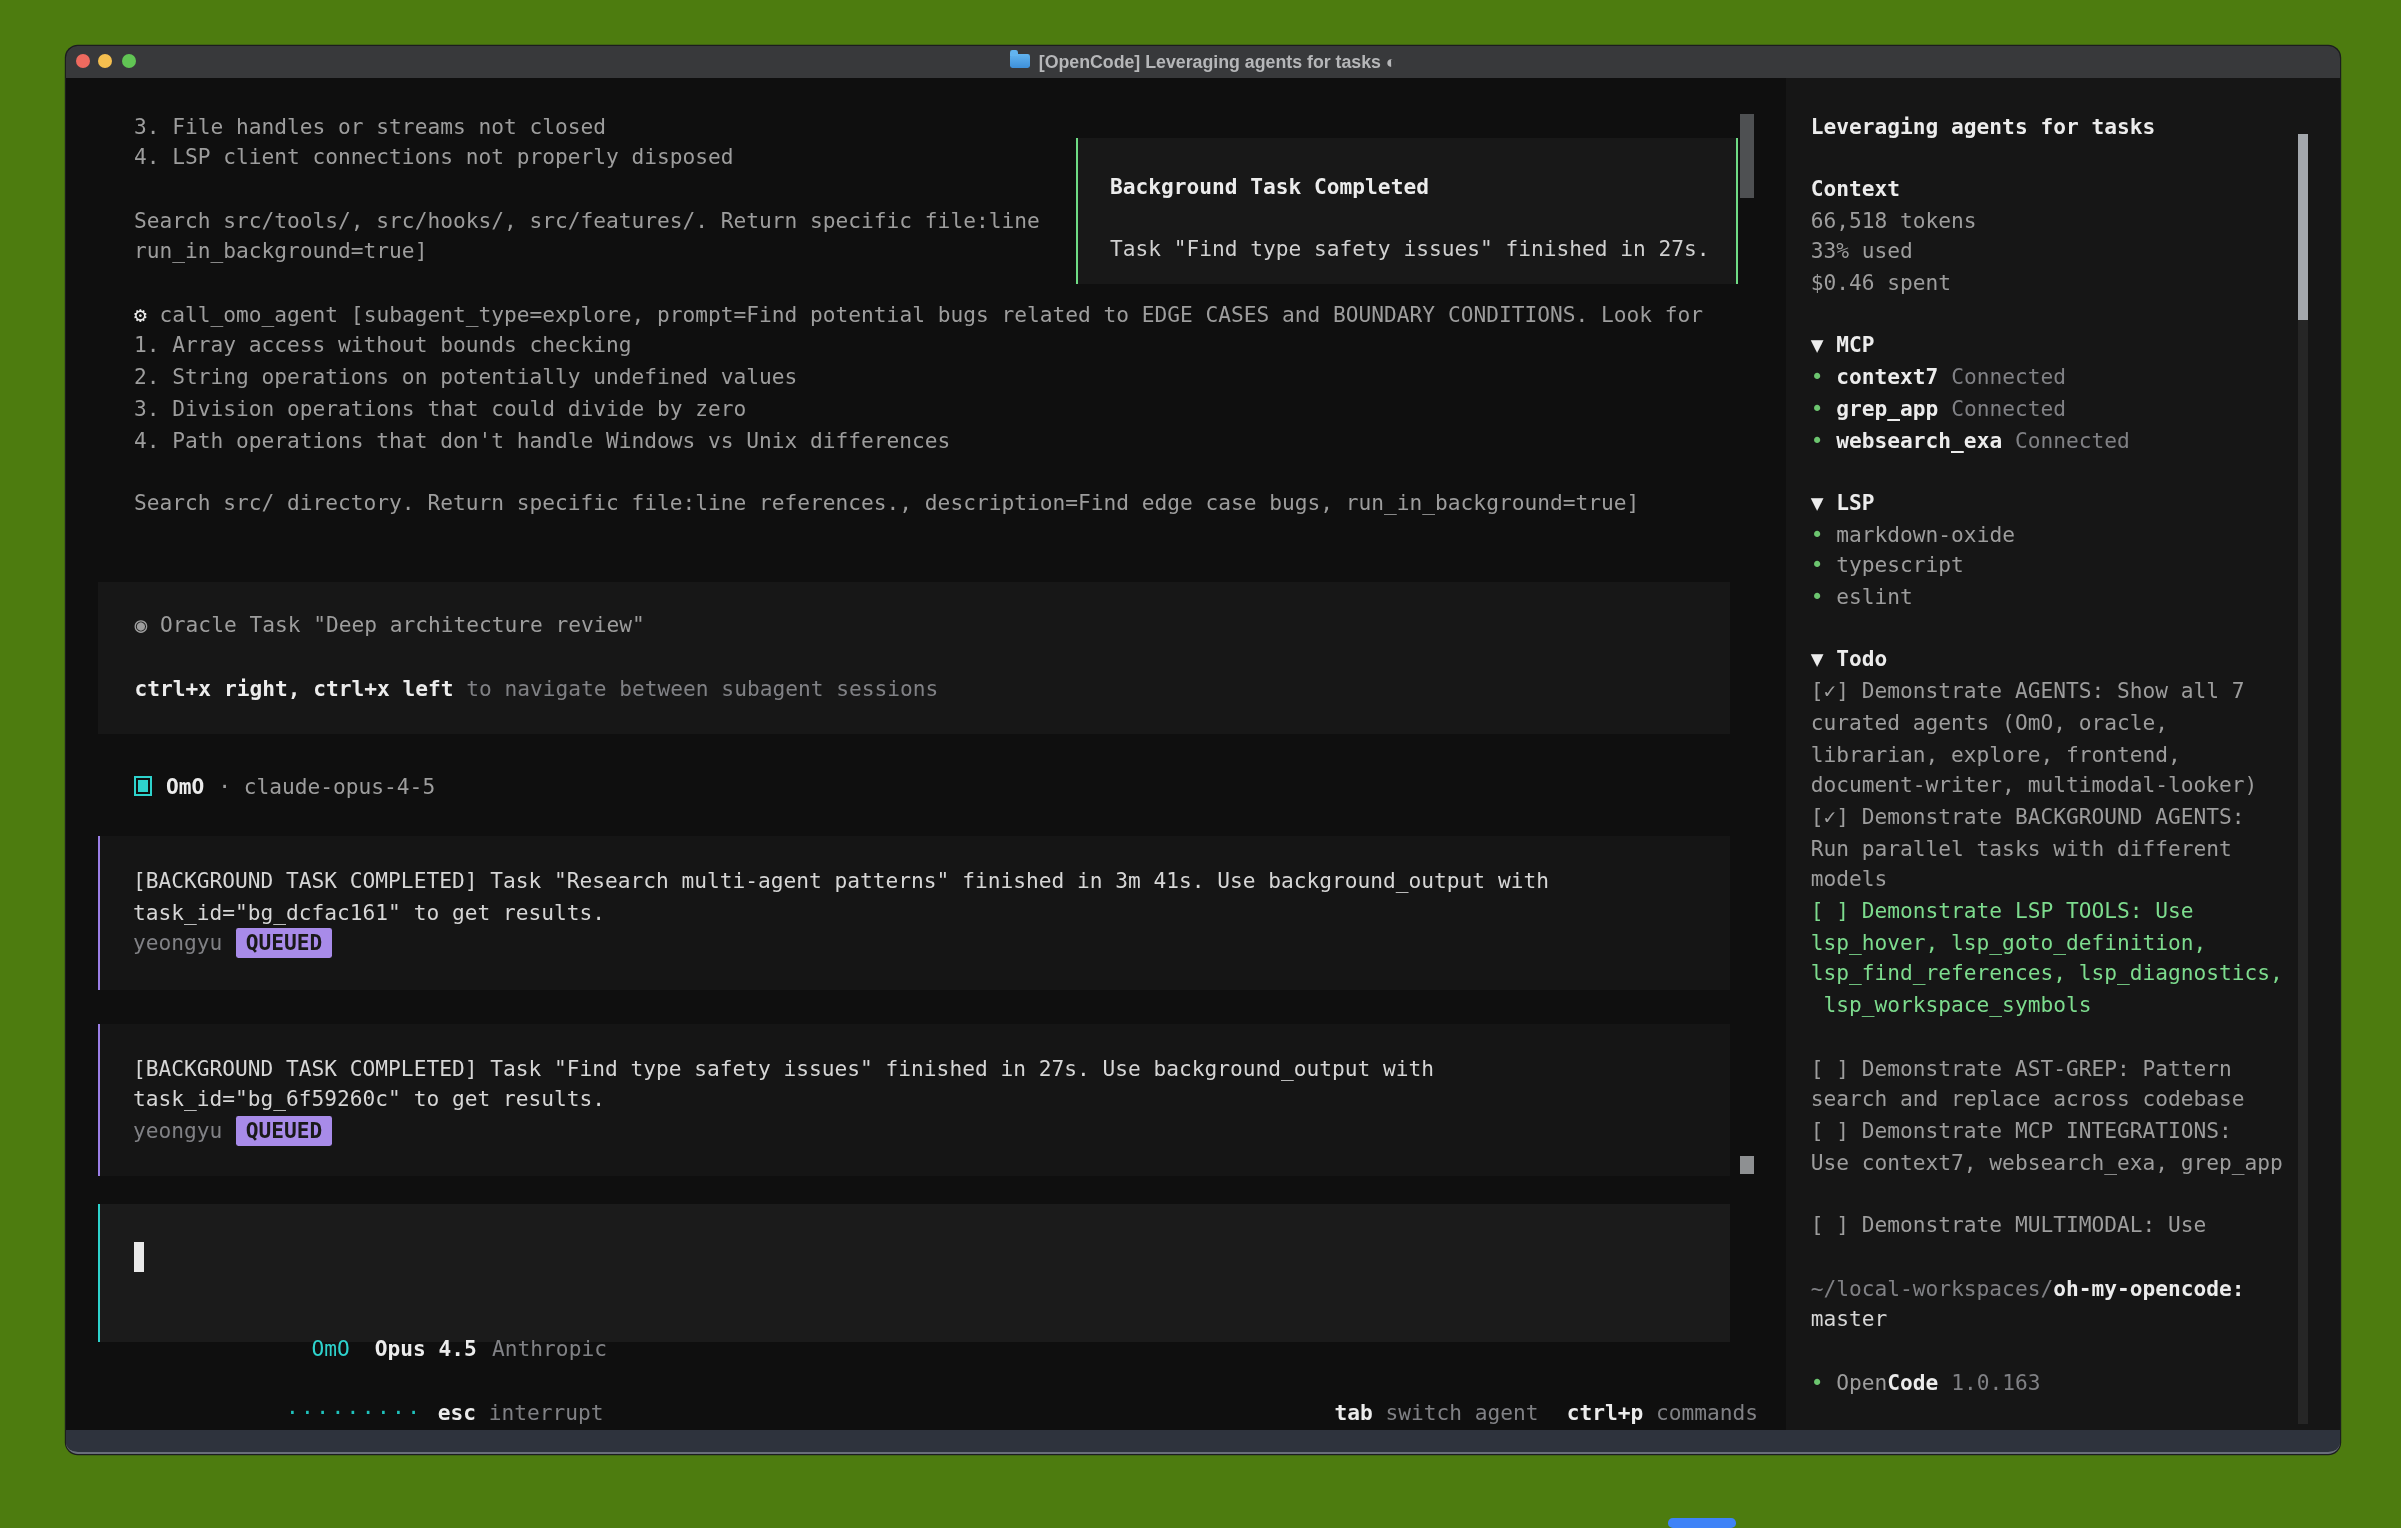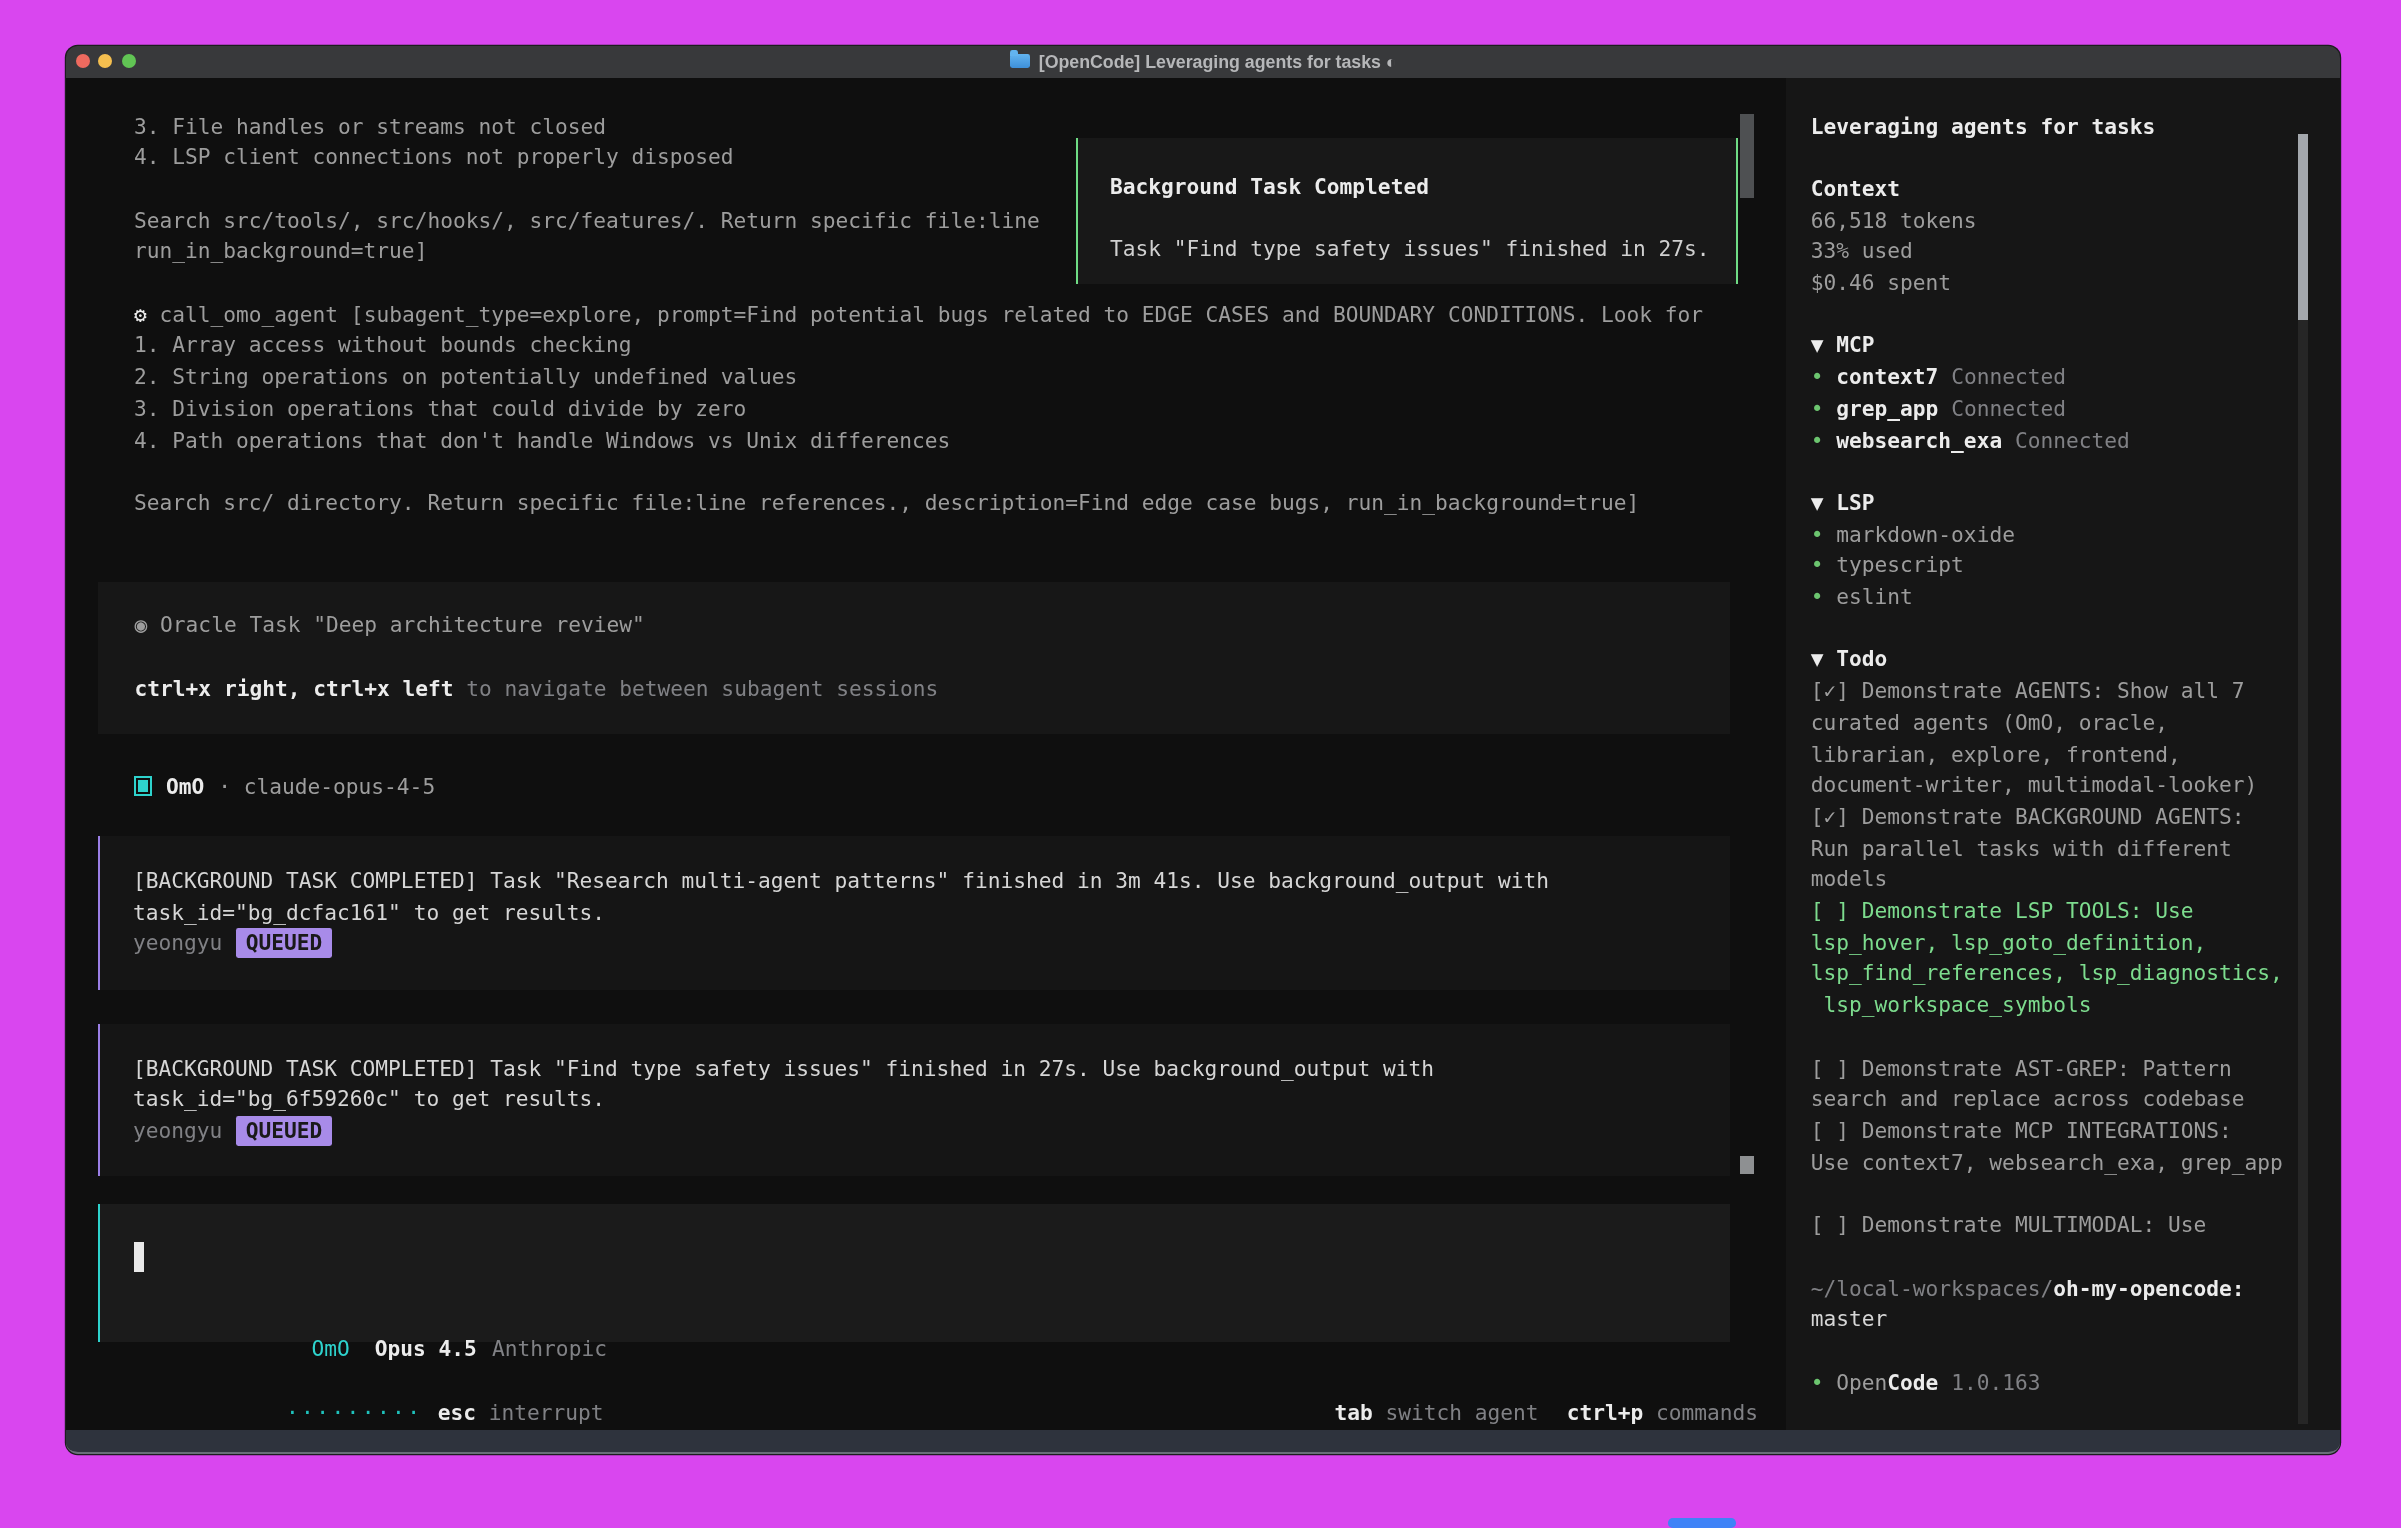--- a/index.html
+++ b/index.html
@@ -1,16 +1,16 @@
 <!DOCTYPE html>
 <html style="font-size:9.5px"><head>
 <meta charset="utf-8">
 <style>
   html,body{margin:0;padding:0;background:#000;}
-  .screen{position:relative;width:2401px;height:1528px;background:#d946ef;overflow:hidden;}
+  .screen{position:relative;width:2401px;height:1528px;background:#4d7c0f;overflow:hidden;}
   .scale{position:absolute;left:0;top:0;width:1201px;height:764px;transform:scale(2);transform-origin:0 0;}
   .mono{font-family:"DejaVu Sans Mono","DejaVu Sans",monospace;}
   .window{position:absolute;left:33px;top:22.5px;width:1137px;height:704px;border-radius:5.9px;background:#0f0f0f;box-shadow:0 0 0 0.6px #1c1d1f;}
   .titlebar{position:absolute;left:0;top:0;right:0;height:16.5px;background:#38393b;border-radius:5.9px 5.9px 0 0;}
   .traffic{position:absolute;left:4.7px;top:4.7px;display:flex;gap:4.7px;}
   .tl{width:7px;height:7px;border-radius:50%;display:inline-block;}
   .tl.red{background:#ee6a5f;}
   .tl.yellow{background:#f5bf4f;}
   .tl.green{background:#61c554;}
   .titletext{position:absolute;inset:0;display:flex;align-items:center;justify-content:center;

